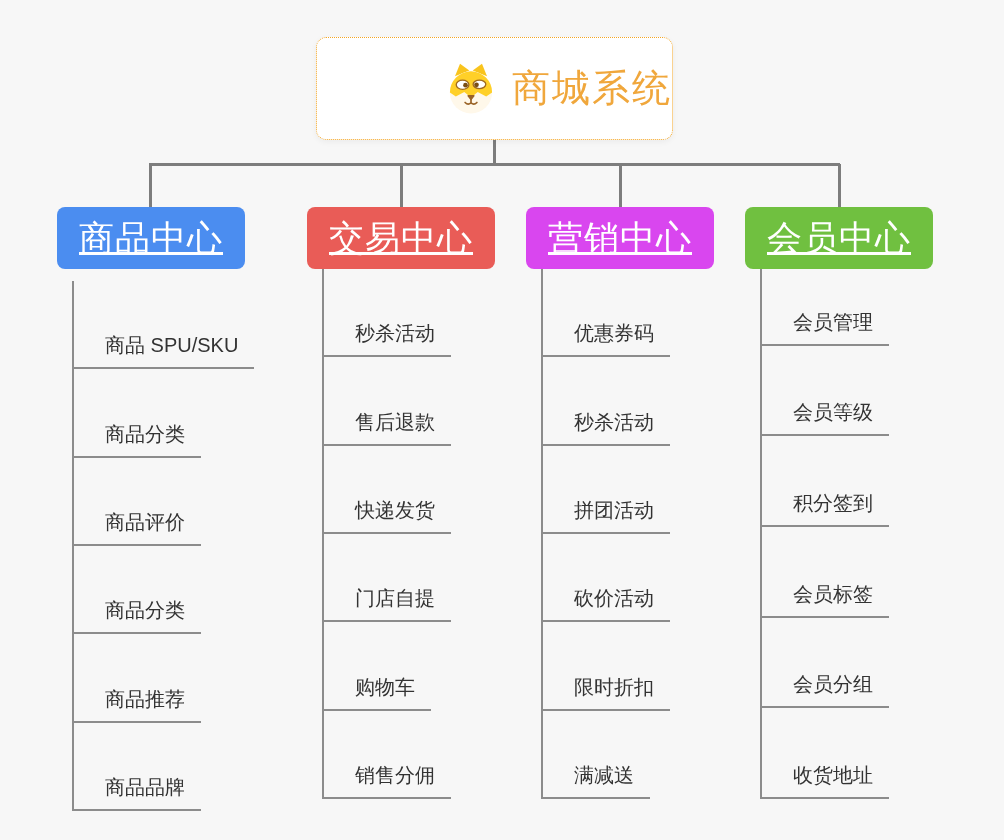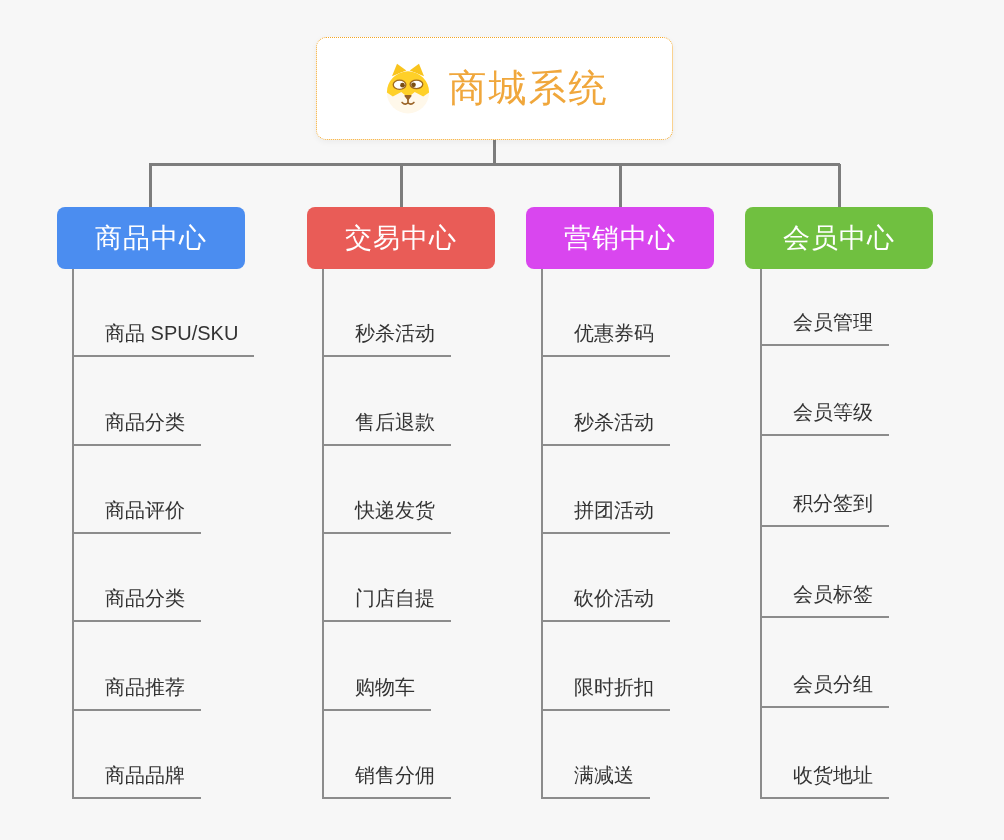--- a/index.html
+++ b/index.html
@@ -18,21 +18,21 @@
   .root-card {
     position: absolute;
     left: 316px; top: 37px;
     width: 357px; height: 103px;
     background: #ffffff;
     border: 1px dotted #f5a623;
     border-radius: 10px;
     box-shadow: 0 2px 6px rgba(0,0,0,0.05);
     display: flex;
     align-items: center;
-    justify-content: center;
+    justify-content: flex-end;
     gap: 14px;
   }
   .root-title {
     font-size: 38px;
     letter-spacing: 2px;
     color: #f0a73c;
     white-space: nowrap;
   }
   .dog-icon { width: 54px; height: 54px; flex: none; }
 
@@ -42,27 +42,28 @@
     background: #7d7d7d;
   }
 
   
   .branch-header {
     position: absolute;
     top: 207px;
     width: 188px; height: 62px;
     border-radius: 8px;
     color: #ffffff;
-    font-size: 27px;
+    font-size: 35px;
     letter-spacing: 1px;
     display: flex;
     align-items: center;
     justify-content: center;
     white-space: nowrap;
     cursor: pointer;
+    text-decoration: underline;
   }
 
   
   .branch-col {
     position: absolute;
     top: 269px;
     height: 530px;
     border-left: 2px solid #8c8c8c;
     display: flex;
     flex-direction: column;
@@ -106,21 +107,21 @@
       <path d="M32 44.5 L32 48.2 M25 48 Q28.5 51.5 32 48.4 Q35.5 51.5 39 48" stroke="#9a6326" stroke-width="2" fill="none" stroke-linecap="round"></path>
     </svg>
     <span class="root-title" style="color: rgb(240, 167, 60);">商城系统</span>
   </div>
 
   <div class="branch-header" style="left: 57px; background-color: rgb(75, 141, 240);">商品中心</div>
   <div class="branch-header" style="left: 307px; background-color: rgb(233, 92, 87);">交易中心</div>
   <div class="branch-header" style="left: 526px; background-color: #d946ef;">营销中心</div>
   <div class="branch-header" style="left: 745px; background-color: rgb(112, 192, 64); text-align: center;">会员中心</div>
 
-  <div class="branch-col" style="left:72px;">
+  <div class="branch-col" style="left:72px;margin-top:12px;">
     <div class="mm-item">商品 SPU/SKU</div>
     <div class="mm-item">商品分类</div>
     <div class="mm-item">商品评价</div>
     <div class="mm-item">商品分类</div>
     <div class="mm-item">商品推荐</div>
     <div class="mm-item">商品品牌</div>
   </div>
 
   <div class="branch-col" style="left:322px;">
     <div class="mm-item">秒杀活动</div>

